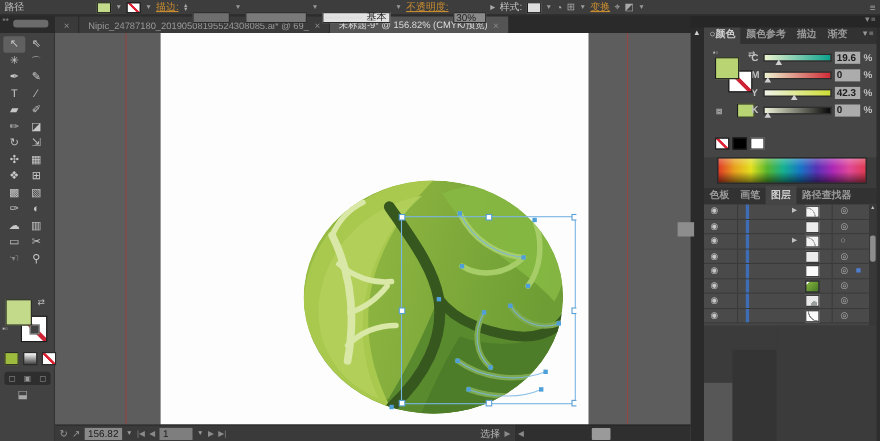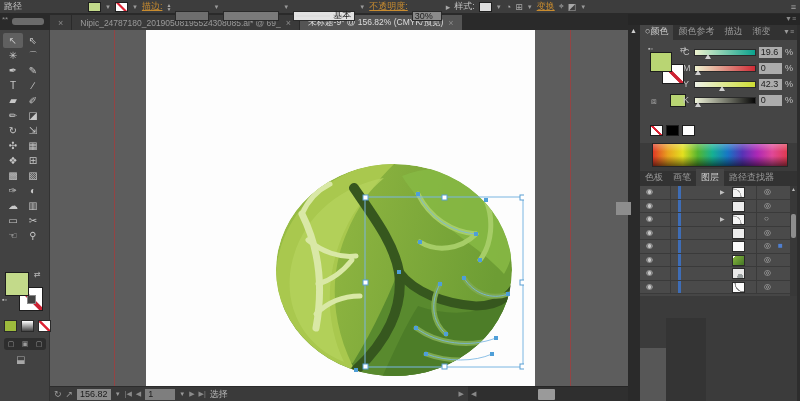--- a/index.html
+++ b/index.html
@@ -58,32 +58,32 @@
   .artboard { position:absolute; left:96px; top:0; width:389px; height:356px; background:#fdfdfd; }
   .guide { position:absolute; top:0; width:1px; height:356px; background:#9c4040; opacity:.85; }
   .cabbage-wrap { position:absolute; left:218px; top:126px; width:256px; height:224px; }
 
   
   .status-bar { position:absolute; left:0; bottom:0; width:418px; height:15px; background:#3a3a3a;
     border-top:1px solid #2c2c2c; display:flex; align-items:center; gap:4px; padding:0 4px; color:#9a9a9a; }
   .zoom-box { background:#8a8a8a; color:#1c1c1c; height:11px; padding:0 3px; display:inline-flex; align-items:center; }
   .ab-box { background:#7e7e7e; color:#1c1c1c; height:11px; width:30px; padding:0 3px; display:inline-flex; align-items:center; }
   .nav-btn { color:#8a8a8a; font-size:7px; }
-  .tool-status { flex:1; text-align:left; color:#b5b5b5; }
+  .tool-status { flex:1; text-align:right; color:#b5b5b5; }
   .hscroll { position:absolute; left:418px; bottom:0; width:160px; height:15px; background:#2f2f2f; border-top:1px solid #262626; }
   .hthumb { position:absolute; left:70px; top:2px; width:17px; height:11px; background:#9a9a9a; border-radius:1px; }
   .hcap { position:absolute; top:3px; color:#888; font-size:7px; }
 
   
   .dock-strip { left:628px; top:25px; width:12px; height:376px; background:#2a2a2a; z-index:15; }
   .dock-collapse { position:absolute; left:2px; top:2px; color:#cfcfcf; font-size:7px; }
   .dock-handle { left:616px; top:202px; width:15px; height:13px; background:#8d8d8d; z-index:16; }
 
   
-  .panels { left:640px; top:25px; width:157px; height:376px; background:#3b3b3b; z-index:14; }
+  .panels { left:640px; top:25px; width:157px; height:376px; background:#3b3b3b; z-index:14;font-weight:bold; }
   .panels-edge { left:797px; top:25px; width:3px; height:376px; background:#2d2d2d; z-index:14; }
   .ptabs { position:absolute; left:0; width:157px; height:15px; background:#323232; display:flex; align-items:flex-end; color:#9a9a9a; }
   .ptab { padding:2px 5px 2px; white-space:nowrap; }
   .ptab.active { background:#454545; color:#cfcfcf; }
   .pmenu { position:absolute; right:3px; top:3px; color:#9a9a9a; font-size:7px; }
 
   .color-body { position:absolute; left:0; top:15px; width:157px; height:103px; background:#454545; }
   .cp-fill { position:absolute; left:10px; top:12px; width:22px; height:20px; background:#b9d573; border:1px solid #1d1d1d; z-index:2; }
   .cp-stroke { position:absolute; left:22px; top:24px; width:22px; height:20px; border:1px solid #1d1d1d;
     background:linear-gradient(45deg,#fff 42%,#c23 45%,#c23 55%,#fff 58%); z-index:1; }

